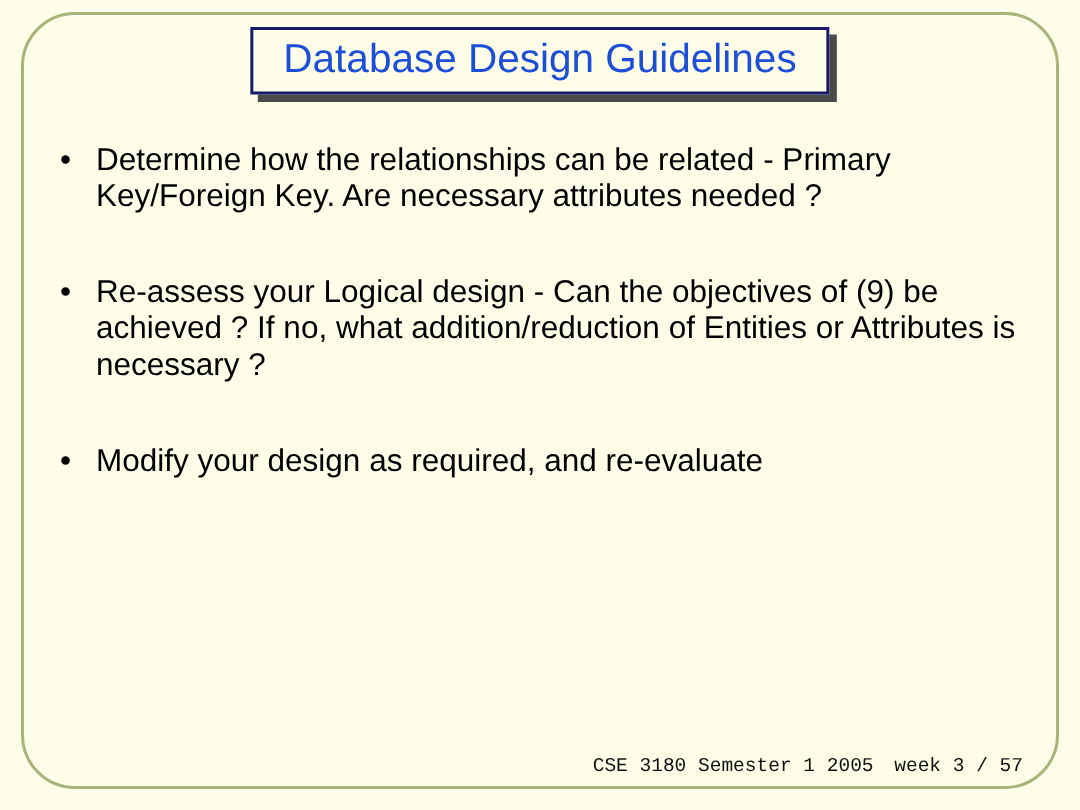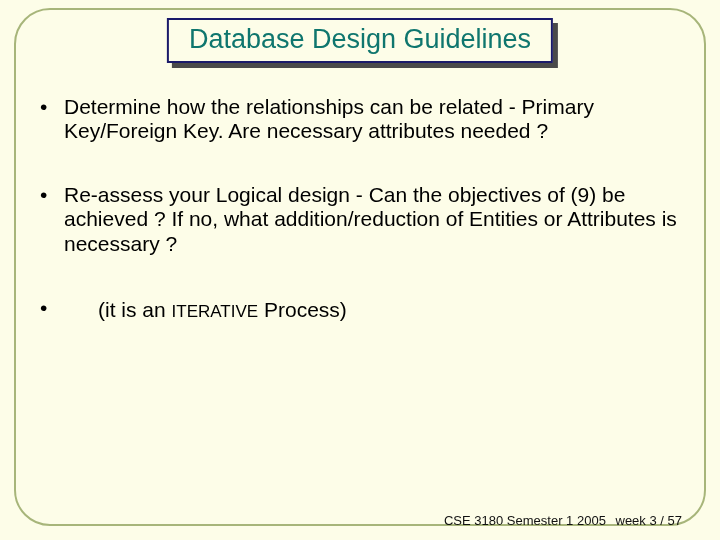--- a/index.html
+++ b/index.html
@@ -43,21 +43,21 @@
   }
   .title-box {
     position: relative;
     background: #fdfde8;
     border: 2px solid #1a1a6a;
     padding: 4px 20px 6px 20px;
     white-space: nowrap;
   }
   .title-text {
     font-size: 27px;
-    color: #0f766e;
+    color: #1d4ed8;
     font-weight: normal;
   }
   .content {
     position: absolute;
     top: 95px;
     left: 40px;
     right: 40px;
     color: #000;
     font-size: 21px;
     line-height: 1.15;
@@ -76,24 +76,25 @@
   }
   .indent {
     margin-left: 34px;
     margin-top: 2px;
   }
   .smallcaps {
     font-size: 17px;
   }
   .footer {
     position: absolute;
-    bottom: 12px;
+    bottom: 22px;
     right: 38px;
     font-size: 13px;
     color: #111;
+    font-family: Liberation Mono, monospace;
   }
   .fmain { }
   .fweek { margin-left: 6px; }
   .fpage { }
 </style>
 </head>
 <body>
 
 <div class="slide">
   <div class="frame"></div>
@@ -113,23 +114,21 @@
     </div>
 
     <div class="bullet">
       <div class="dot">•</div>
       <div class="btxt">Re-assess your Logical design -  Can the objectives of (9) be achieved ?  If no, what addition/reduction of Entities or Attributes is necessary ?</div>
     </div>
 
     <div class="bullet" style="margin-bottom:0;">
       <div class="dot">•</div>
       <div class="btxt">
-        <div class="indent">
-          <span>(it is an </span><span class="smallcaps">ITERATIVE</span><span> Process)</span>
-        </div>
+        <span>Modify your design as required, and re-evaluate</span>
       </div>
     </div>
 
   </div>
 
   <div class="footer">
     <span class="fmain">CSE 3180 Semester 1 2005</span>
     <span class="fweek">week 3 / </span><span class="fpage">57</span>
   </div>
 </div>

